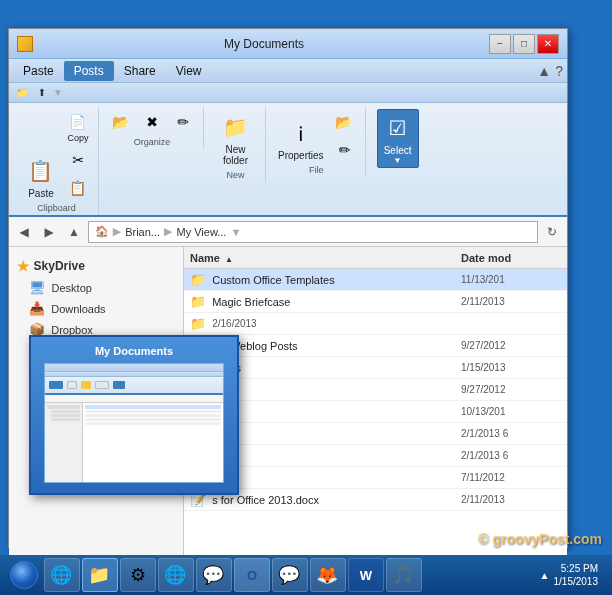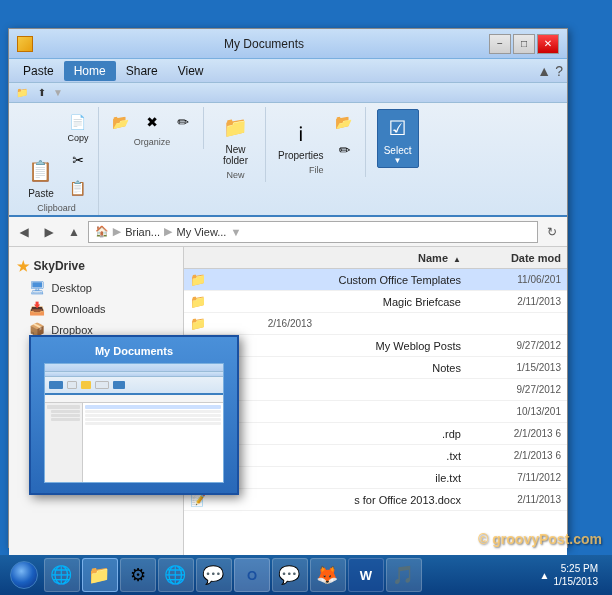--- a/index.html
+++ b/index.html
@@ -281,21 +281,20 @@
     }
     .nav-item .folder-icon { margin-right: 6px; font-size: 13px; }
     .folder-blue { color: #4a90d9; }
     .folder-dropbox { color: #1081e8; }
 
     
     .right-panel {
       flex: 1;
       overflow-y: auto;
       background: white;
-      text-align: right;
     }
     .file-list-header {
       display: flex;
       align-items: center;
       background: #f0f0f0;
       border-bottom: 1px solid #ccc;
       height: 22px;
       padding: 0 6px;
       position: sticky;
       top: 0;
@@ -488,21 +487,21 @@
     <span class="title-bar-text">My Documents</span>
     <div class="title-bar-buttons">
       <div class="tb-btn">−</div>
       <div class="tb-btn">□</div>
       <div class="tb-btn close">✕</div>
     </div>
   </div>
 
   <div class="menu-bar">
     <div class="menu-item">Paste</div>
-    <div class="menu-item active">Home</div>
+    <div class="menu-item active">Posts</div>
     <div class="menu-item">Share</div>
     <div class="menu-item">View</div>
     <div class="menu-bar-right">
       <span>▲</span>
       <span>?</span>
     </div>
   </div>
 
   <div class="quick-toolbar">
     <div class="qt-btn">📁</div>
@@ -643,21 +642,21 @@
         <div class="col-header col-name">
           <span>Name</span>
           <span class="sort-arrow">▲</span>
         </div>
         <div class="col-header col-date">Date mod</div>
       </div>
 
       <div class="file-row selected">
         <span class="file-icon">📁</span>
         <span class="file-name">Custom Office Templates</span>
-        <span class="file-date">11/06/201</span>
+        <span class="file-date">11/13/201</span>
       </div>
       <div class="file-row">
         <span class="file-icon">📁</span>
         <span class="file-name">Magic Briefcase</span>
         <span class="file-date">2/11/2013</span>
       </div>
       <div class="file-row">
         <span class="file-icon">📁</span>
         <span class="file-date">2/16/2013</span>
       </div>

